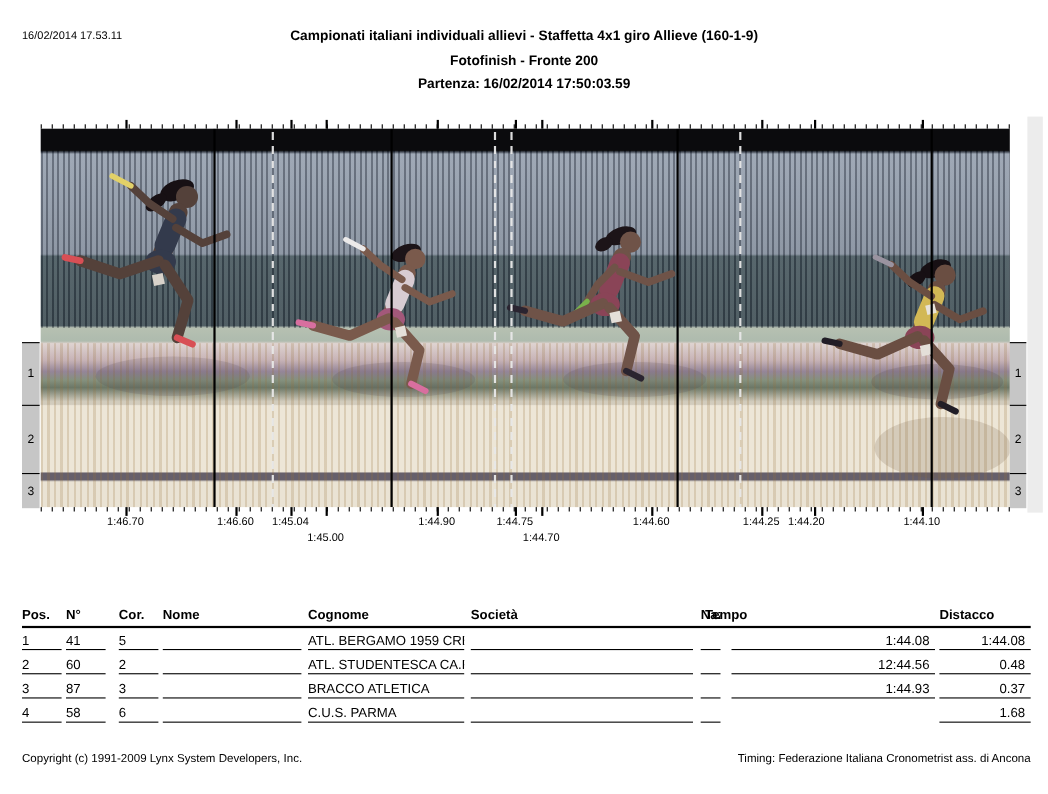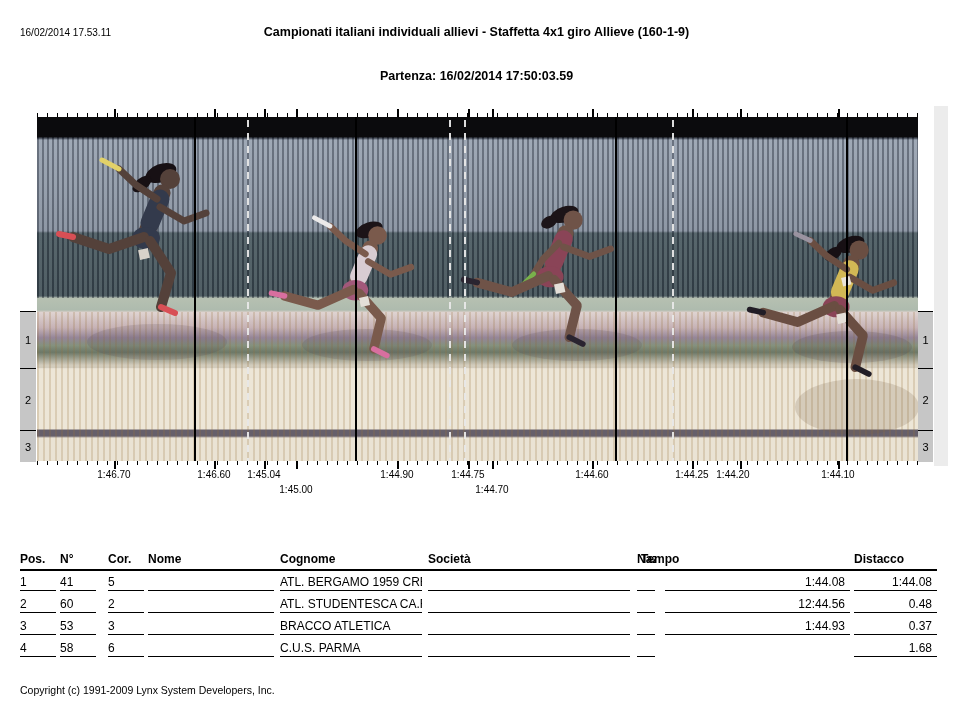--- a/index.html
+++ b/index.html
@@ -54,20 +54,21 @@
   .footer-left{position:absolute;left:20px;top:684px;font-size:10.5px;}
   .footer-right{position:absolute;right:16px;top:684px;font-size:10.5px;}
 </style>
 </head>
 <body>
 
 <div class="page">
 
   <div class="timestamp">16/02/2014 17.53.11</div>
   <div class="title-line t1">Campionati italiani individuali allievi - Staffetta 4x1 giro Allieve (160-1-9)</div>
+  <div class="title-line t2">Fotofinish - Fronte 200</div>
   <div class="title-line t3">Partenza: 16/02/2014 17:50:03.59</div>
 
   <div class="ruler top">
       <div class="tick minor" style="left: 0px;"></div>
       <div class="tick minor" style="left: 10px;"></div>
       <div class="tick minor" style="left: 20px;"></div>
       <div class="tick minor" style="left: 30px;"></div>
       <div class="tick minor" style="left: 40px;"></div>
       <div class="tick minor" style="left: 50px;"></div>
       <div class="tick minor" style="left: 60px;"></div>
@@ -416,21 +417,21 @@
           <div class="cell" style="left: 108px; width: 36px;">2</div>
           <div class="cell" style="left: 148px; width: 126px;"></div>
           <div class="cell" style="left: 280px; width: 142px;">ATL. STUDENTESCA CA.R</div>
           <div class="cell" style="left: 428px; width: 202px;"></div>
           <div class="cell" style="left: 637px; width: 18px;"></div>
           <div class="cell right" style="left: 665px; width: 185px;">12:44.56</div>
           <div class="cell right" style="left: 854px; width: 83px;">0.48</div>
         </div>
         <div class="trow" style="top: 619px;">
           <div class="cell" style="left: 20px; width: 36px;">3</div>
-          <div class="cell" style="left: 60px; width: 36px;">53</div>
+          <div class="cell" style="left: 60px; width: 36px;">87</div>
           <div class="cell" style="left: 108px; width: 36px;">3</div>
           <div class="cell" style="left: 148px; width: 126px;"></div>
           <div class="cell" style="left: 280px; width: 142px;">BRACCO ATLETICA</div>
           <div class="cell" style="left: 428px; width: 202px;"></div>
           <div class="cell" style="left: 637px; width: 18px;"></div>
           <div class="cell right" style="left: 665px; width: 185px;">1:44.93</div>
           <div class="cell right" style="left: 854px; width: 83px;">0.37</div>
         </div>
         <div class="trow" style="top: 641px;">
           <div class="cell" style="left: 20px; width: 36px;">4</div>
@@ -439,14 +440,15 @@
           <div class="cell" style="left: 148px; width: 126px;"></div>
           <div class="cell" style="left: 280px; width: 142px;">C.U.S. PARMA</div>
           <div class="cell" style="left: 428px; width: 202px;"></div>
           <div class="cell" style="left: 637px; width: 18px;"></div>
           <div class="cell right" style="left: 854px; width: 83px;">1.68</div>
         </div>
       </div>
   </div>
 
   <div class="footer-left">Copyright (c) 1991-2009 Lynx System Developers, Inc.</div>
+  <div class="footer-right">Timing: Federazione Italiana Cronometrist ass. di Ancona</div>
 
 </div>
 
 </body></html>

